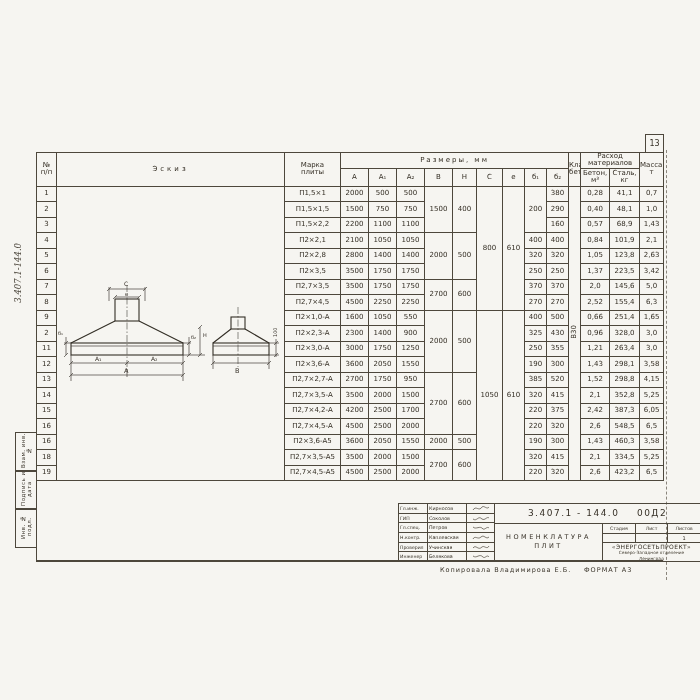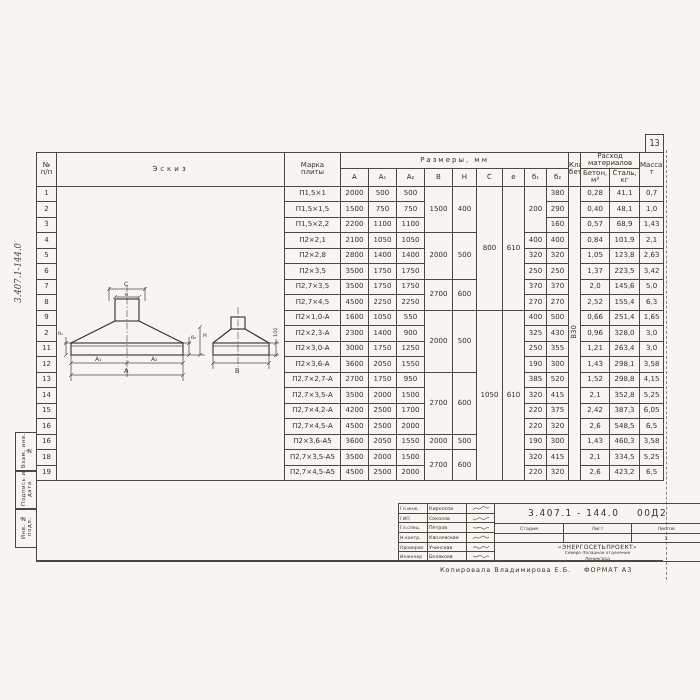--- a/index.html
+++ b/index.html
@@ -451,20 +451,24 @@
         <div class="sig">
           <svg width="18" height="7" viewBox="0 0 18 7">
             <path d="M1,3 C5,6 7,0 11,4 C13,6 15,1 17,4" stroke="#4a443a" stroke-width="0.7" fill="none"></path>
           </svg>
         </div>
       </div>
   </div>
   <div class="right">
     <div class="docnum">3.407.1 - 144.0    00Д2</div>
     <div class="bottom">
+      <div class="titlecell">
+        <span>НОМЕНКЛАТУРА</span>
+        <span>ПЛИТ</span>
+      </div>
       <div class="rightcell">
         <div class="stagehead">
           <div>Стадия</div>
           <div>Лист</div>
           <div>Листов</div>
         </div>
         <div class="stageval">
           <div></div>
           <div></div>
           <div>1</div>

